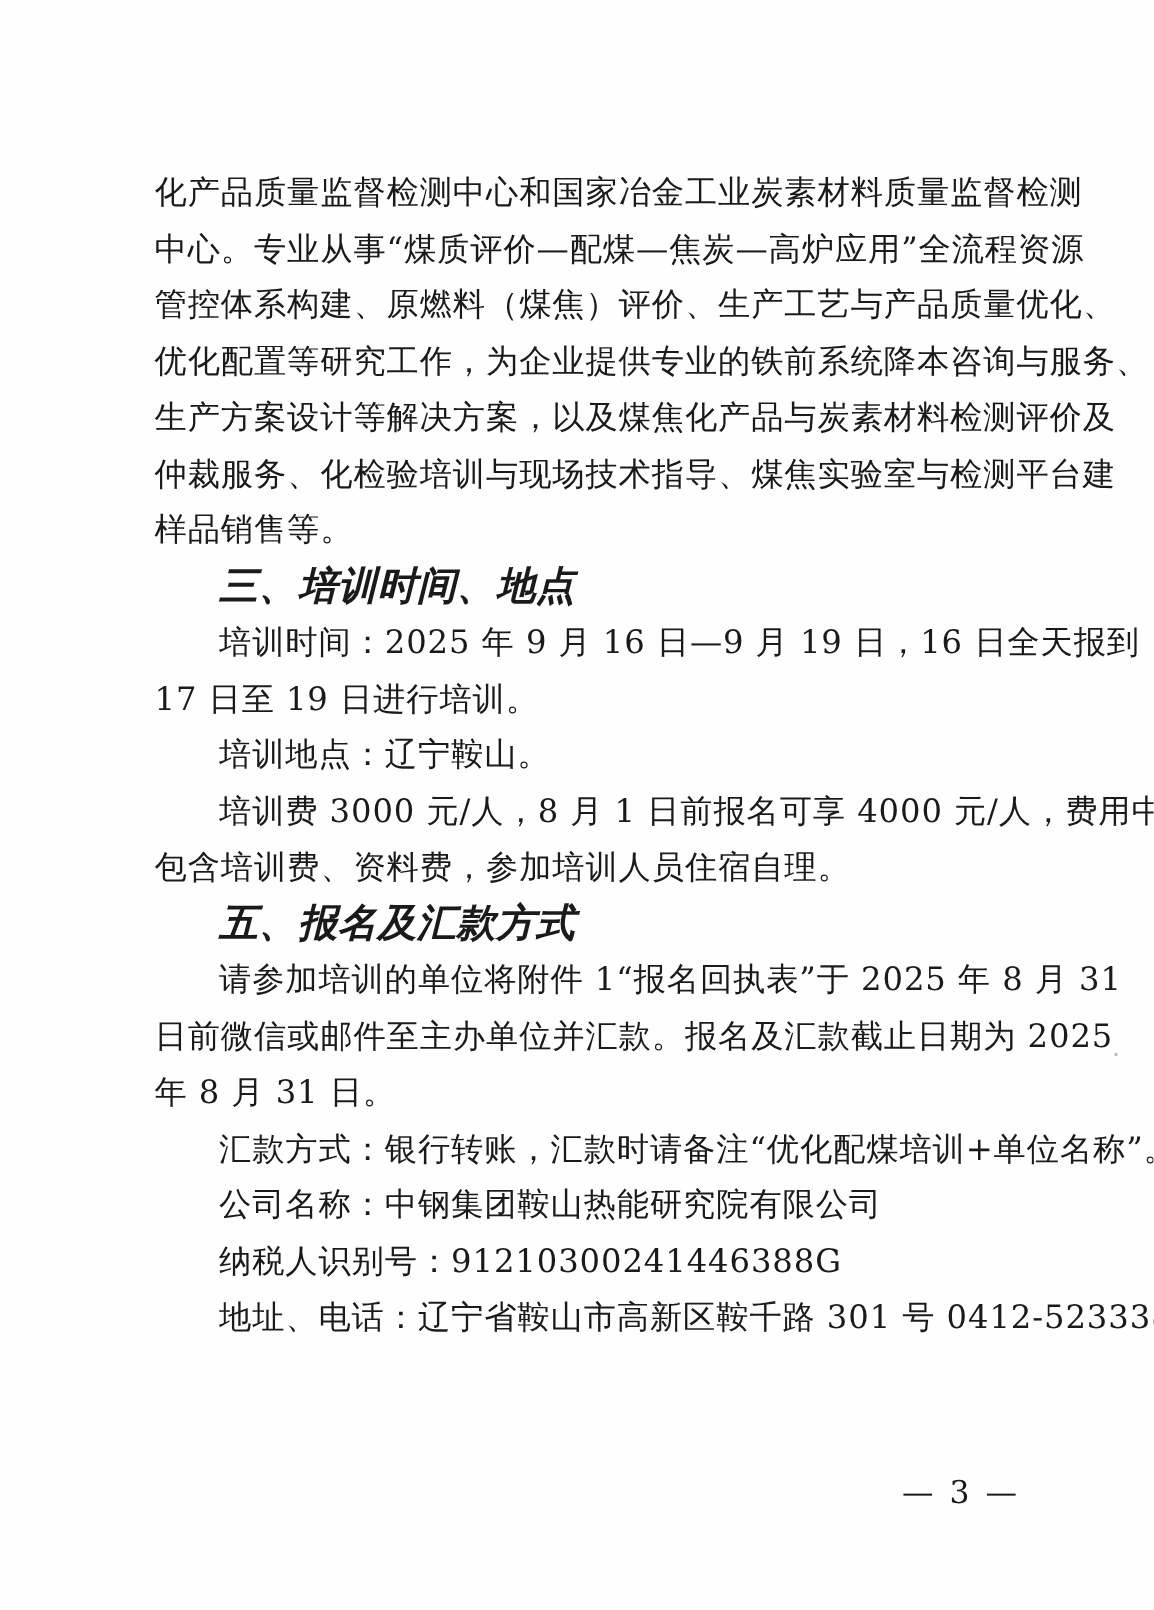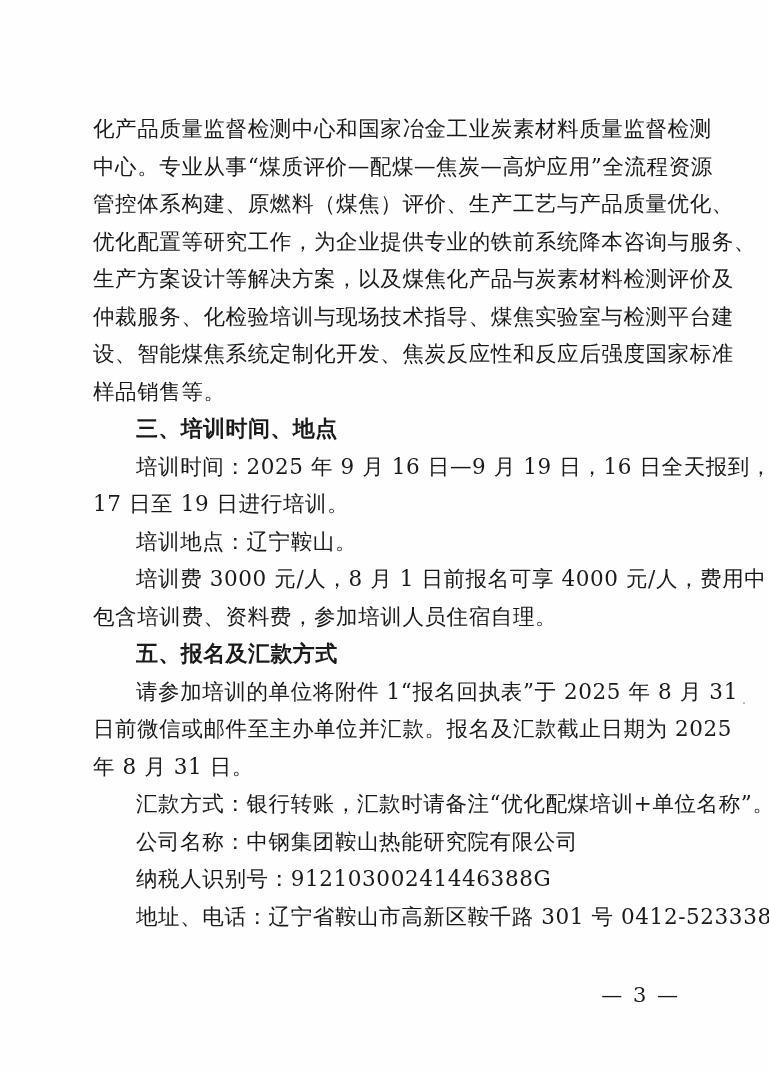--- a/index.html
+++ b/index.html
@@ -17,40 +17,41 @@
   }
   .page {
     position: absolute;
     left: 0; top: 0;
     width: 769px;
     height: 1073px;
     background: #fefefe;
   }
   .body-text {
     position: absolute;
-    left: 93px;
+    left: 103px;
     top: 110px;
     width: 578px;
   }
   .line {
     height: 37.5px;
     line-height: 37.5px;
     font-size: 21.5px;
     white-space: nowrap;
     letter-spacing: 0.6px;
   }
   .para-first { text-indent: 43px; }
   .heading {
     font-family: "DejaVu Sans", "Liberation Sans", sans-serif;
     font-weight: bold;
     text-indent: 43px;
-    font-size: 22px;
+    font-size: 26px;
     height: 37.5px;
     line-height: 37.5px;
     letter-spacing: 0.4px;
+    font-style: italic;
   }
   .justify {
     text-align: justify;
     text-align-last: justify;
   }
   .page-number {
     position: absolute;
     left: 600px;
     top: 983px;
     width: 80px;
@@ -73,21 +74,20 @@
 
 <div class="page">
   <div class="body-text">
 
     <div class="line justify">化产品质量监督检测中心和国家冶金工业炭素材料质量监督检测</div>
     <div class="line justify">中心。专业从事“煤质评价—配煤—焦炭—高炉应用”全流程资源</div>
     <div class="line justify">管控体系构建、原燃料（煤焦）评价、生产工艺与产品质量优化、</div>
     <div class="line justify">优化配置等研究工作，为企业提供专业的铁前系统降本咨询与服务、</div>
     <div class="line justify">生产方案设计等解决方案，以及煤焦化产品与炭素材料检测评价及</div>
     <div class="line justify">仲裁服务、化检验培训与现场技术指导、煤焦实验室与检测平台建</div>
-    <div class="line justify">设、智能煤焦系统定制化开发、焦炭反应性和反应后强度国家标准</div>
     <div class="line">样品销售等。</div>
 
     <div class="heading">三、培训时间、地点</div>
     <div class="line para-first justify">培训时间：2025 年 9 月 16 日—9 月 19 日，16 日全天报到，</div>
     <div class="line">17 日至 19 日进行培训。</div>
     <div class="line para-first">培训地点：辽宁鞍山。</div>
 
     <div class="line para-first justify">培训费 3000 元/人，8 月 1 日前报名可享 4000 元/人，费用中</div>
     <div class="line">包含培训费、资料费，参加培训人员住宿自理。</div>
 

